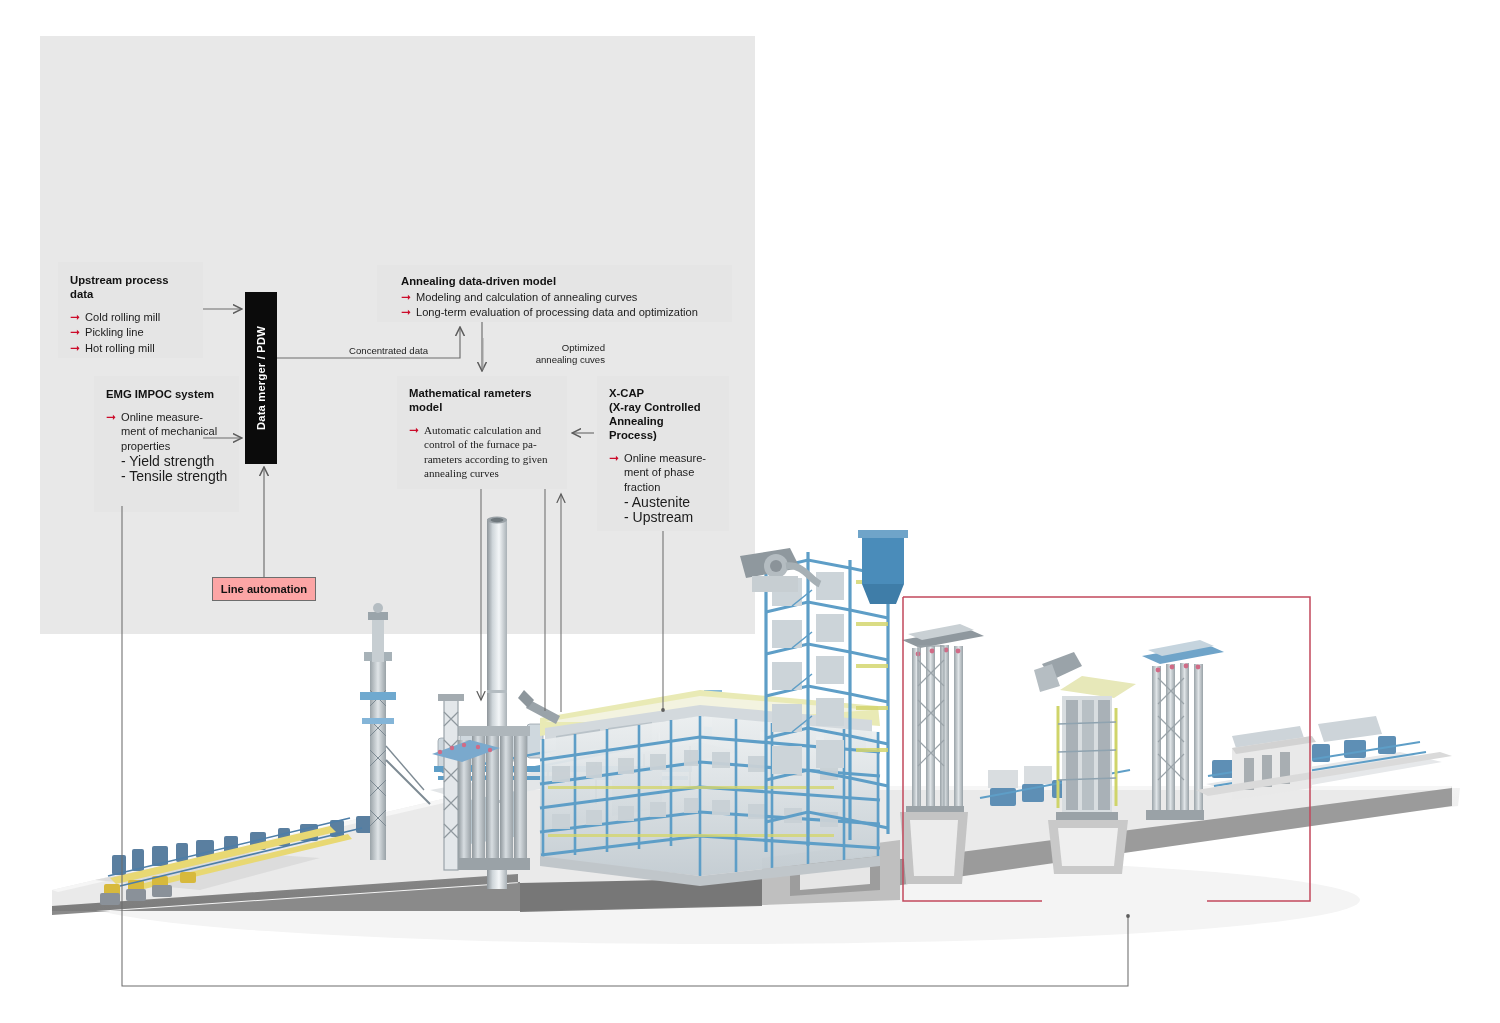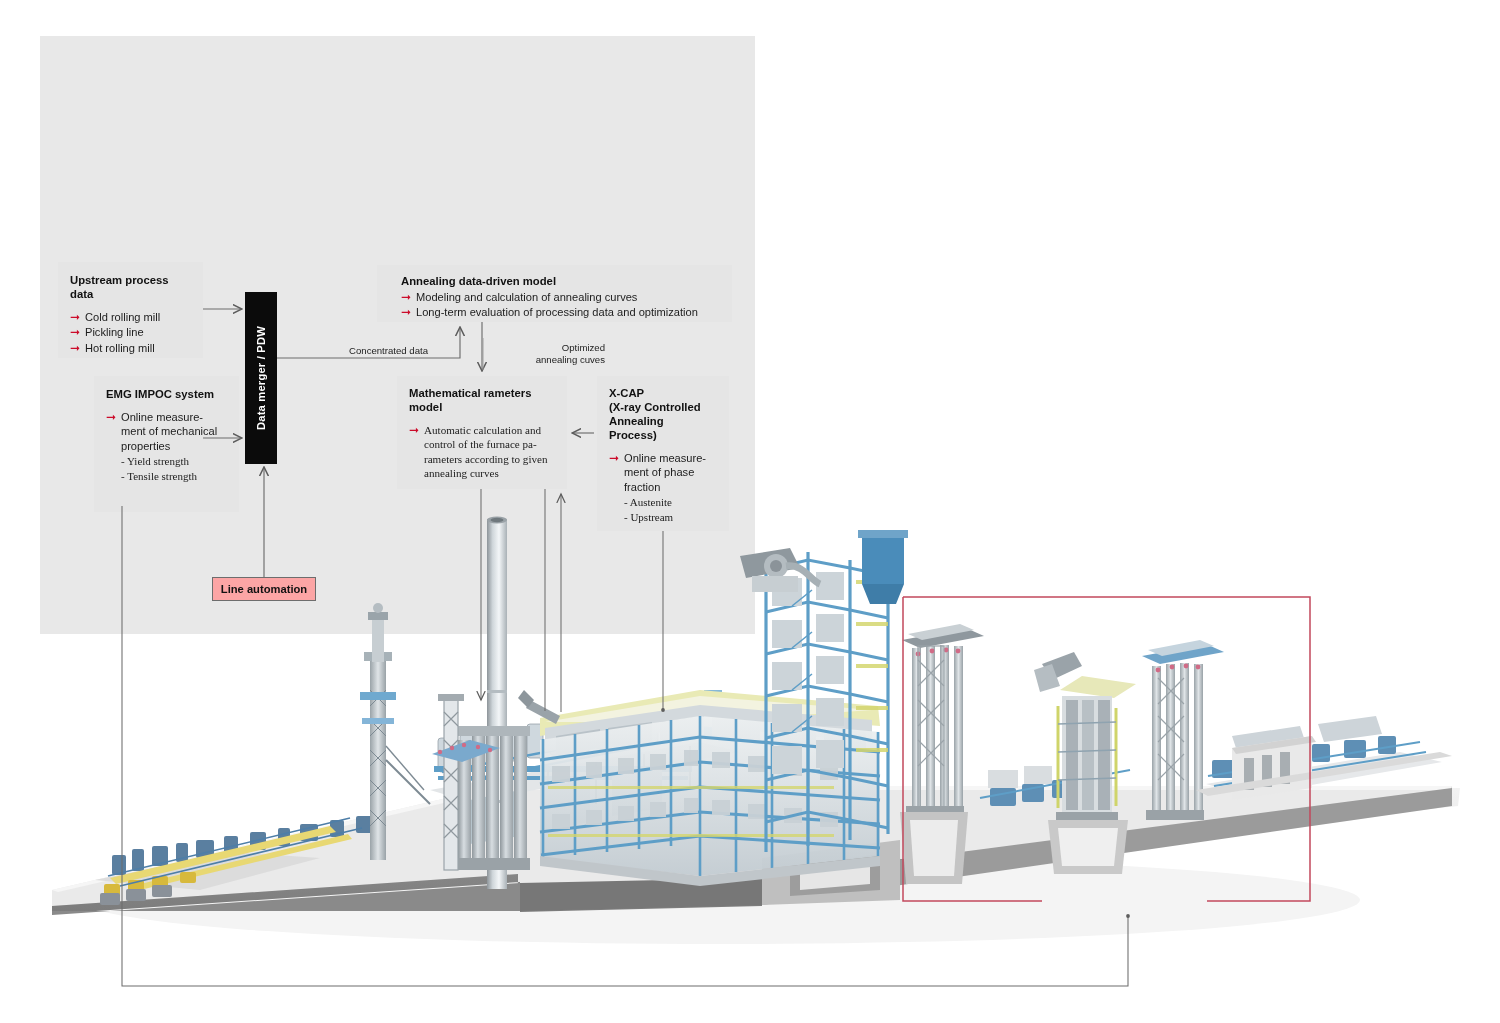--- a/index.html
+++ b/index.html
@@ -16,21 +16,21 @@
         font-size:16px;line-height:25px;color:#2b2b2b;font-weight:400;}
 
   
   .box{position:absolute;background:#e5e5e5;box-sizing:border-box;}
   .box .bt{font-size:11.3px;font-weight:bold;color:#111;line-height:14px;}
   .bullets{margin-top:9px;}
   .bul{position:relative;padding-left:15px;margin-bottom:1px;
        font-size:11.1px;line-height:14.4px;color:#1c1c1c;}
   .bul .ar{position:absolute;left:0;top:0px;color:#cc0b2a;font-weight:bold;
        font-size:12px;line-height:14.4px;}
-  .sub{padding-left:15px;font-size:11px;line-height:14.4px;color:#1c1c1c;font-family:Liberation Serif, serif;}
+  .sub{padding-left:15px;font-size:14px;line-height:14.4px;color:#1c1c1c;}
 
   #box-upstream{left:58px;top:262px;width:145px;height:96px;padding:11px 10px 0 12px;}
   #box-emg{left:58px;top:376px;width:145px;height:136px;padding:11px 10px 16px 12px;margin-left:36px;}
   #box-annealing{left:377px;top:265px;width:355px;height:57px;padding:9px 10px 0 24px;}
   #box-math{left:397px;top:376px;width:170px;height:113px;padding:10px 10px 0 12px;}
   #box-xcap{left:597px;top:376px;width:132px;height:155px;padding:10px 20px 0 12px;}
 
   
   #box-merger{position:absolute;left:245px;top:292px;width:32px;height:172px;
       background:#0b0b0b;}

